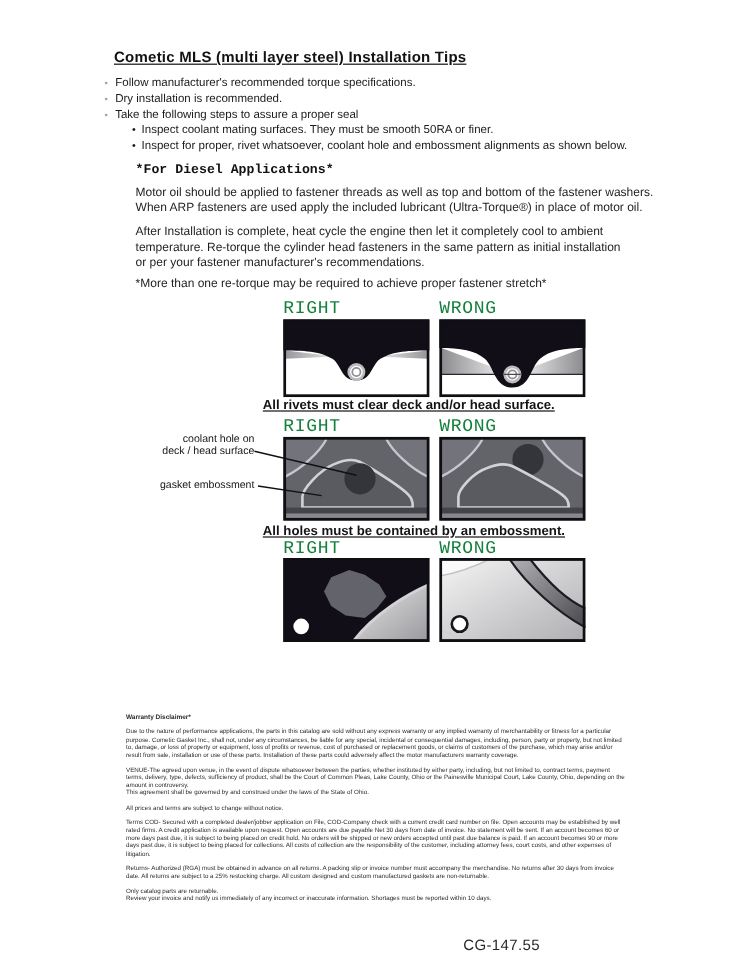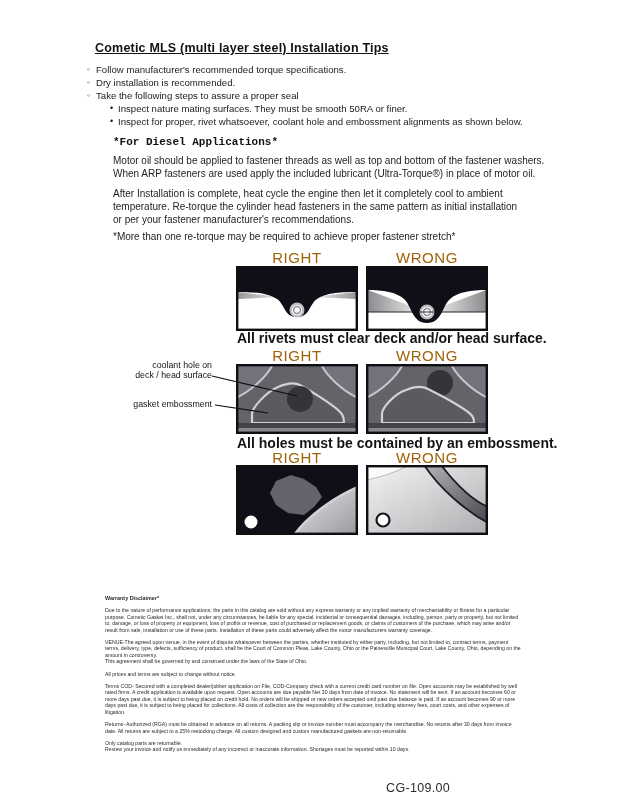--- a/index.html
+++ b/index.html
@@ -13,28 +13,28 @@
   .tips{position:absolute;left:87px;top:43px;font-size:9.6px;line-height:13px;}
   .tip-row{display:flex;}
   .tip-row.sub{margin-left:23px;}
   .m1{width:9px;font-size:8px;line-height:13px;color:#2a2a2c;}
   .m2{width:8px;font-size:9px;line-height:13px;color:#141416;}
 
   .diesel-h{position:absolute;left:113px;top:116px;margin:0;font-size:11px;font-weight:bold;color:#121214;font-family:Liberation Mono, monospace;}
   .bodyp{position:absolute;left:113px;margin:0;font-size:10px;line-height:13px;color:#1e1e20;}
   .p1{top:134px;} .p2{top:167px;} .p3{top:210px;}
 
-  .lab{position:absolute;width:122px;text-align:center;font-size:15px;letter-spacing:0.6px;color:#a16207;}
+  .lab{position:absolute;width:122px;font-size:15px;letter-spacing:0.6px;color:#15803d;font-family:Liberation Mono, monospace;}
   .r1{top:229px;} .r2{top:327px;} .r3{top:429px;}
   .cl{left:236px;} .cr{left:366px;}
 
   .dbox{position:absolute;width:122px;line-height:0;}
   .b1{top:246px;height:65px;} .b2{top:344px;height:70px;} .b3{top:445px;height:70px;}
 
-  .cap{position:absolute;left:237px;font-size:14px;font-weight:bold;line-height:11px;color:#141416;}
+  .cap{position:absolute;left:219px;font-size:11px;font-weight:bold;line-height:11px;color:#141416;text-decoration:underline;}
   .cap1{top:313px;} .cap2{top:418px;} .cap3{top:516px;}
 
   .callouts{position:absolute;left:97px;width:115px;text-align:right;font-size:8.8px;line-height:10px;color:#141416;}
   .co1{top:340px;} .co2{top:379px;}
   .leaders{position:absolute;left:120px;top:338px;z-index:5;}
 
   .legal{position:absolute;left:105px;top:575px;width:416px;font-size:5.2px;line-height:6.4px;color:#2b2b2d;}
   .legal h3{margin:0 0 6px 0;font-size:5.4px;font-weight:bold;}
   .legal p{margin:0 0 6px 0;}
 
@@ -56,21 +56,21 @@
     <div class="tip-row">
       <span class="m1">◦</span>
       <span>Dry installation is recommended.</span>
     </div>
     <div class="tip-row">
       <span class="m1">◦</span>
       <span>Take the following steps to assure a proper seal</span>
     </div>
     <div class="tip-row sub">
       <span class="m2">•</span>
-      <span>Inspect nature mating surfaces.  They must be smooth 50RA or finer.</span>
+      <span>Inspect coolant mating surfaces.  They must be smooth 50RA or finer.</span>
     </div>
     <div class="tip-row sub">
       <span class="m2">•</span>
       <span>Inspect for proper, rivet whatsoever, coolant hole and embossment alignments as shown below.</span>
     </div>
   </div>
 
   <h2 class="diesel-h">*For Diesel Applications*</h2>
   <p class="bodyp p1 preline">Motor oil should be applied to fastener threads as well as top and bottom of the fastener washers.
 When ARP fasteners are used apply the included lubricant (Ultra-Torque®) in place of motor oil.</p>
@@ -225,15 +225,15 @@
     <p>Due to the nature of performance applications, the parts in this catalog are sold without any express warranty or any implied warranty of merchantability or fitness for a particular purpose.  Cometic Gasket Inc., shall not, under any circumstances, be liable for any special, incidental or consequential damages, including, person, party or property, but not limited to, damage, or loss of property or equipment, loss of profits or revenue, cost of purchased or replacement goods, or claims of customers of the purchase, which may arise and/or result from sale, installation or use of these parts.  Installation of these parts could adversely affect the motor manufacturers warranty coverage.</p>
     <p class="preline">VENUE-The agreed upon venue, in the event of dispute whatsoever between the parties, whether instituted by either party, including, but not limited to, contract terms, payment terms, delivery, type, defects, sufficiency of product, shall be the Court of Common Pleas, Lake County, Ohio or the Painesville Municipal Court, Lake County, Ohio, depending on the amount in controversy.
 This agreement shall be governed by and construed under the laws of the State of Ohio.</p>
     <p>All prices and terms are subject to change without notice.</p>
     <p>Terms COD- Secured with a completed dealer/jobber application on File, COD-Company check with a current credit card number on file.  Open accounts may be established by well rated firms.  A credit application is available upon request.  Open accounts are due payable Net 30 days from date of invoice.  No statement will be sent.  If an account becomes 60 or more days past due, it is subject to being placed on credit hold.  No orders will be shipped or new orders accepted until past due balance is paid.  If an account becomes 90 or more days past due, it is subject to being placed for collections.  All costs of collection are the responsibility of the customer, including attorney fees, court costs, and other expenses of litigation.</p>
     <p>Returns- Authorized (RGA) must be obtained in advance on all returns.  A packing slip or invoice number must accompany the merchandise.  No returns after 30 days from invoice date.  All returns are subject to a 25% restocking charge.  All custom designed and custom manufactured gaskets are non-returnable.</p>
     <p class="preline">Only catalog parts are returnable.
 Review your invoice and notify us immediately of any incorrect or inaccurate information.  Shortages must be reported within 10 days.</p>
   </div>
 
-  <div class="footer">CG-109.00</div>
+  <div class="footer">CG-147.55</div>
 
 </div>
 
 </body></html>

